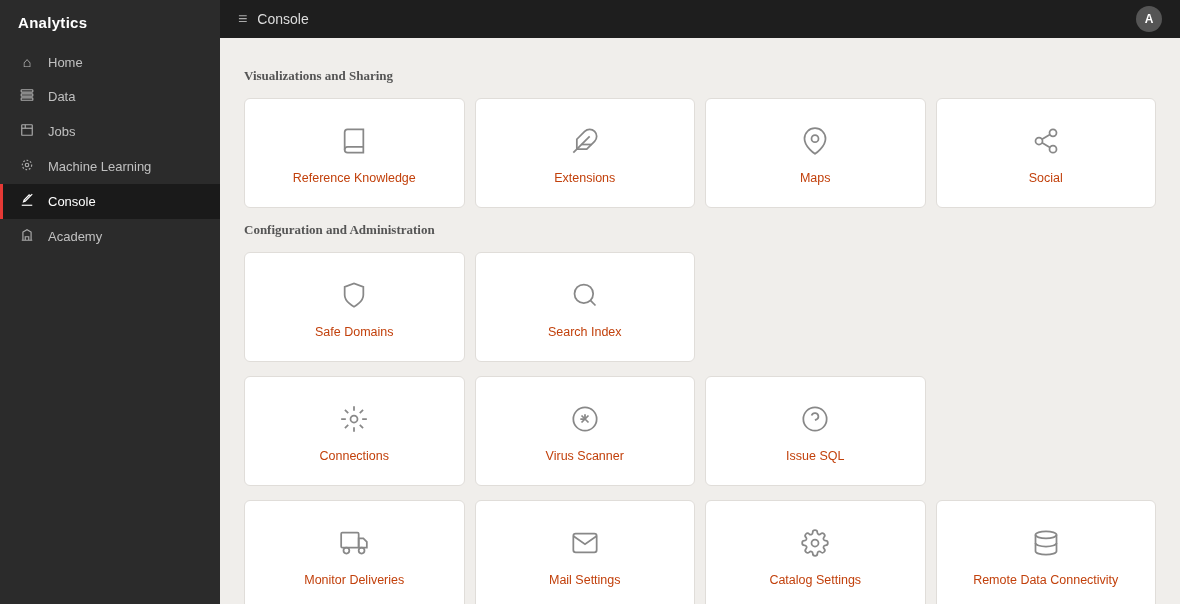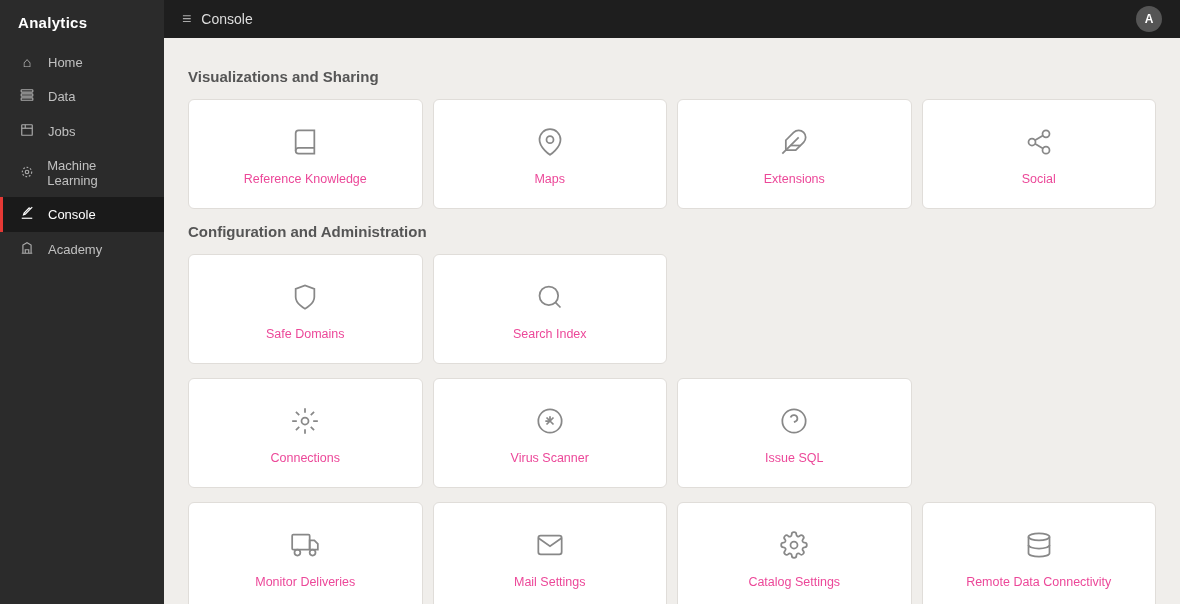--- a/index.html
+++ b/index.html
@@ -1,20 +1,20 @@
 <!DOCTYPE html>
 <html><head>
   <meta charset="utf-8">
   <style>
     * { box-sizing: border-box; margin: 0; padding: 0; }
     body { font-family: 'Segoe UI', Arial, sans-serif; background: #f0eeeb; display: flex; height: 604px; width: 1180px; overflow: hidden; }
 
     
     #sidebar {
-      width: 164px;
+      width: 220px;
       background: #2b2b2b;
       color: #ccc;
       display: flex;
       flex-direction: column;
       flex-shrink: 0;
     }
     #sidebar-title {
       padding: 14px 18px;
       font-size: 15px;
       font-weight: 600;
@@ -75,25 +75,26 @@
       font-size: 12px; font-weight: bold;
     }
 
     
     #content {
       padding: 20px 24px;
       flex: 1;
     }
 
     .section-title {
-      font-size: 15px;
+      font-size: 13px;
       font-weight: 600;
       color: #555;
       margin-bottom: 14px;
       margin-top: 10px;
+      font-family: Liberation Serif, serif;
     }
 
     .card-grid {
       display: grid;
       grid-template-columns: repeat(4, 1fr);
       gap: 10px;
       margin-bottom: 14px;
     }
 
     .card {
@@ -110,21 +111,21 @@
       min-height: 110px;
     }
     .card-icon {
       font-size: 26px;
       color: #888;
       margin-bottom: 12px;
       line-height: 1;
     }
     .card-label {
       font-size: 12.5px;
-      color: #ec4899;
+      color: #c2410c;
       text-align: center;
       font-weight: 400;
     }
   </style>
 </head>
 <body>
 
 <div id="sidebar">
   <div id="sidebar-title">Analytics</div>
 
@@ -202,36 +203,36 @@
               <path d="M4 19.5A2.5 2.5 0 0 1 6.5 17H20"></path>
               <path d="M6.5 2H20v20H6.5A2.5 2.5 0 0 1 4 19.5v-15A2.5 2.5 0 0 1 6.5 2z"></path>
             </svg>
           </div>
           <span class="card-label">Reference Knowledge</span>
         </div>
 
         <div class="card">
           <div class="card-icon">
             <svg width="28" height="28" viewBox="0 0 24 24" fill="none" stroke="#888" stroke-width="1.5">
-              <path d="M21 10c0 7-9 13-9 13s-9-6-9-13a9 9 0 0 1 18 0z"></path>
-              <circle cx="12" cy="10" r="3"></circle>
-            </svg>
-          </div>
-          <span class="card-label">Maps</span>
-        </div>
-
-        <div class="card">
-          <div class="card-icon">
-            <svg width="28" height="28" viewBox="0 0 24 24" fill="none" stroke="#888" stroke-width="1.5">
               <path d="M20.24 12.24a6 6 0 0 0-8.49-8.49L5 10.5V19h8.5z"></path>
               <line x1="16" y1="8" x2="2" y2="22"></line>
               <line x1="17.5" y1="15" x2="9" y2="15"></line>
             </svg>
           </div>
           <span class="card-label">Extensions</span>
+        </div>
+
+        <div class="card">
+          <div class="card-icon">
+            <svg width="28" height="28" viewBox="0 0 24 24" fill="none" stroke="#888" stroke-width="1.5">
+              <path d="M21 10c0 7-9 13-9 13s-9-6-9-13a9 9 0 0 1 18 0z"></path>
+              <circle cx="12" cy="10" r="3"></circle>
+            </svg>
+          </div>
+          <span class="card-label">Maps</span>
         </div>
 
         <div class="card">
           <div class="card-icon">
             <svg width="28" height="28" viewBox="0 0 24 24" fill="none" stroke="#888" stroke-width="1.5">
               <circle cx="18" cy="5" r="3"></circle>
               <circle cx="6" cy="12" r="3"></circle>
               <circle cx="18" cy="19" r="3"></circle>
               <line x1="8.59" y1="13.51" x2="15.42" y2="17.49"></line>
               <line x1="15.41" y1="6.51" x2="8.59" y2="10.49"></line>

